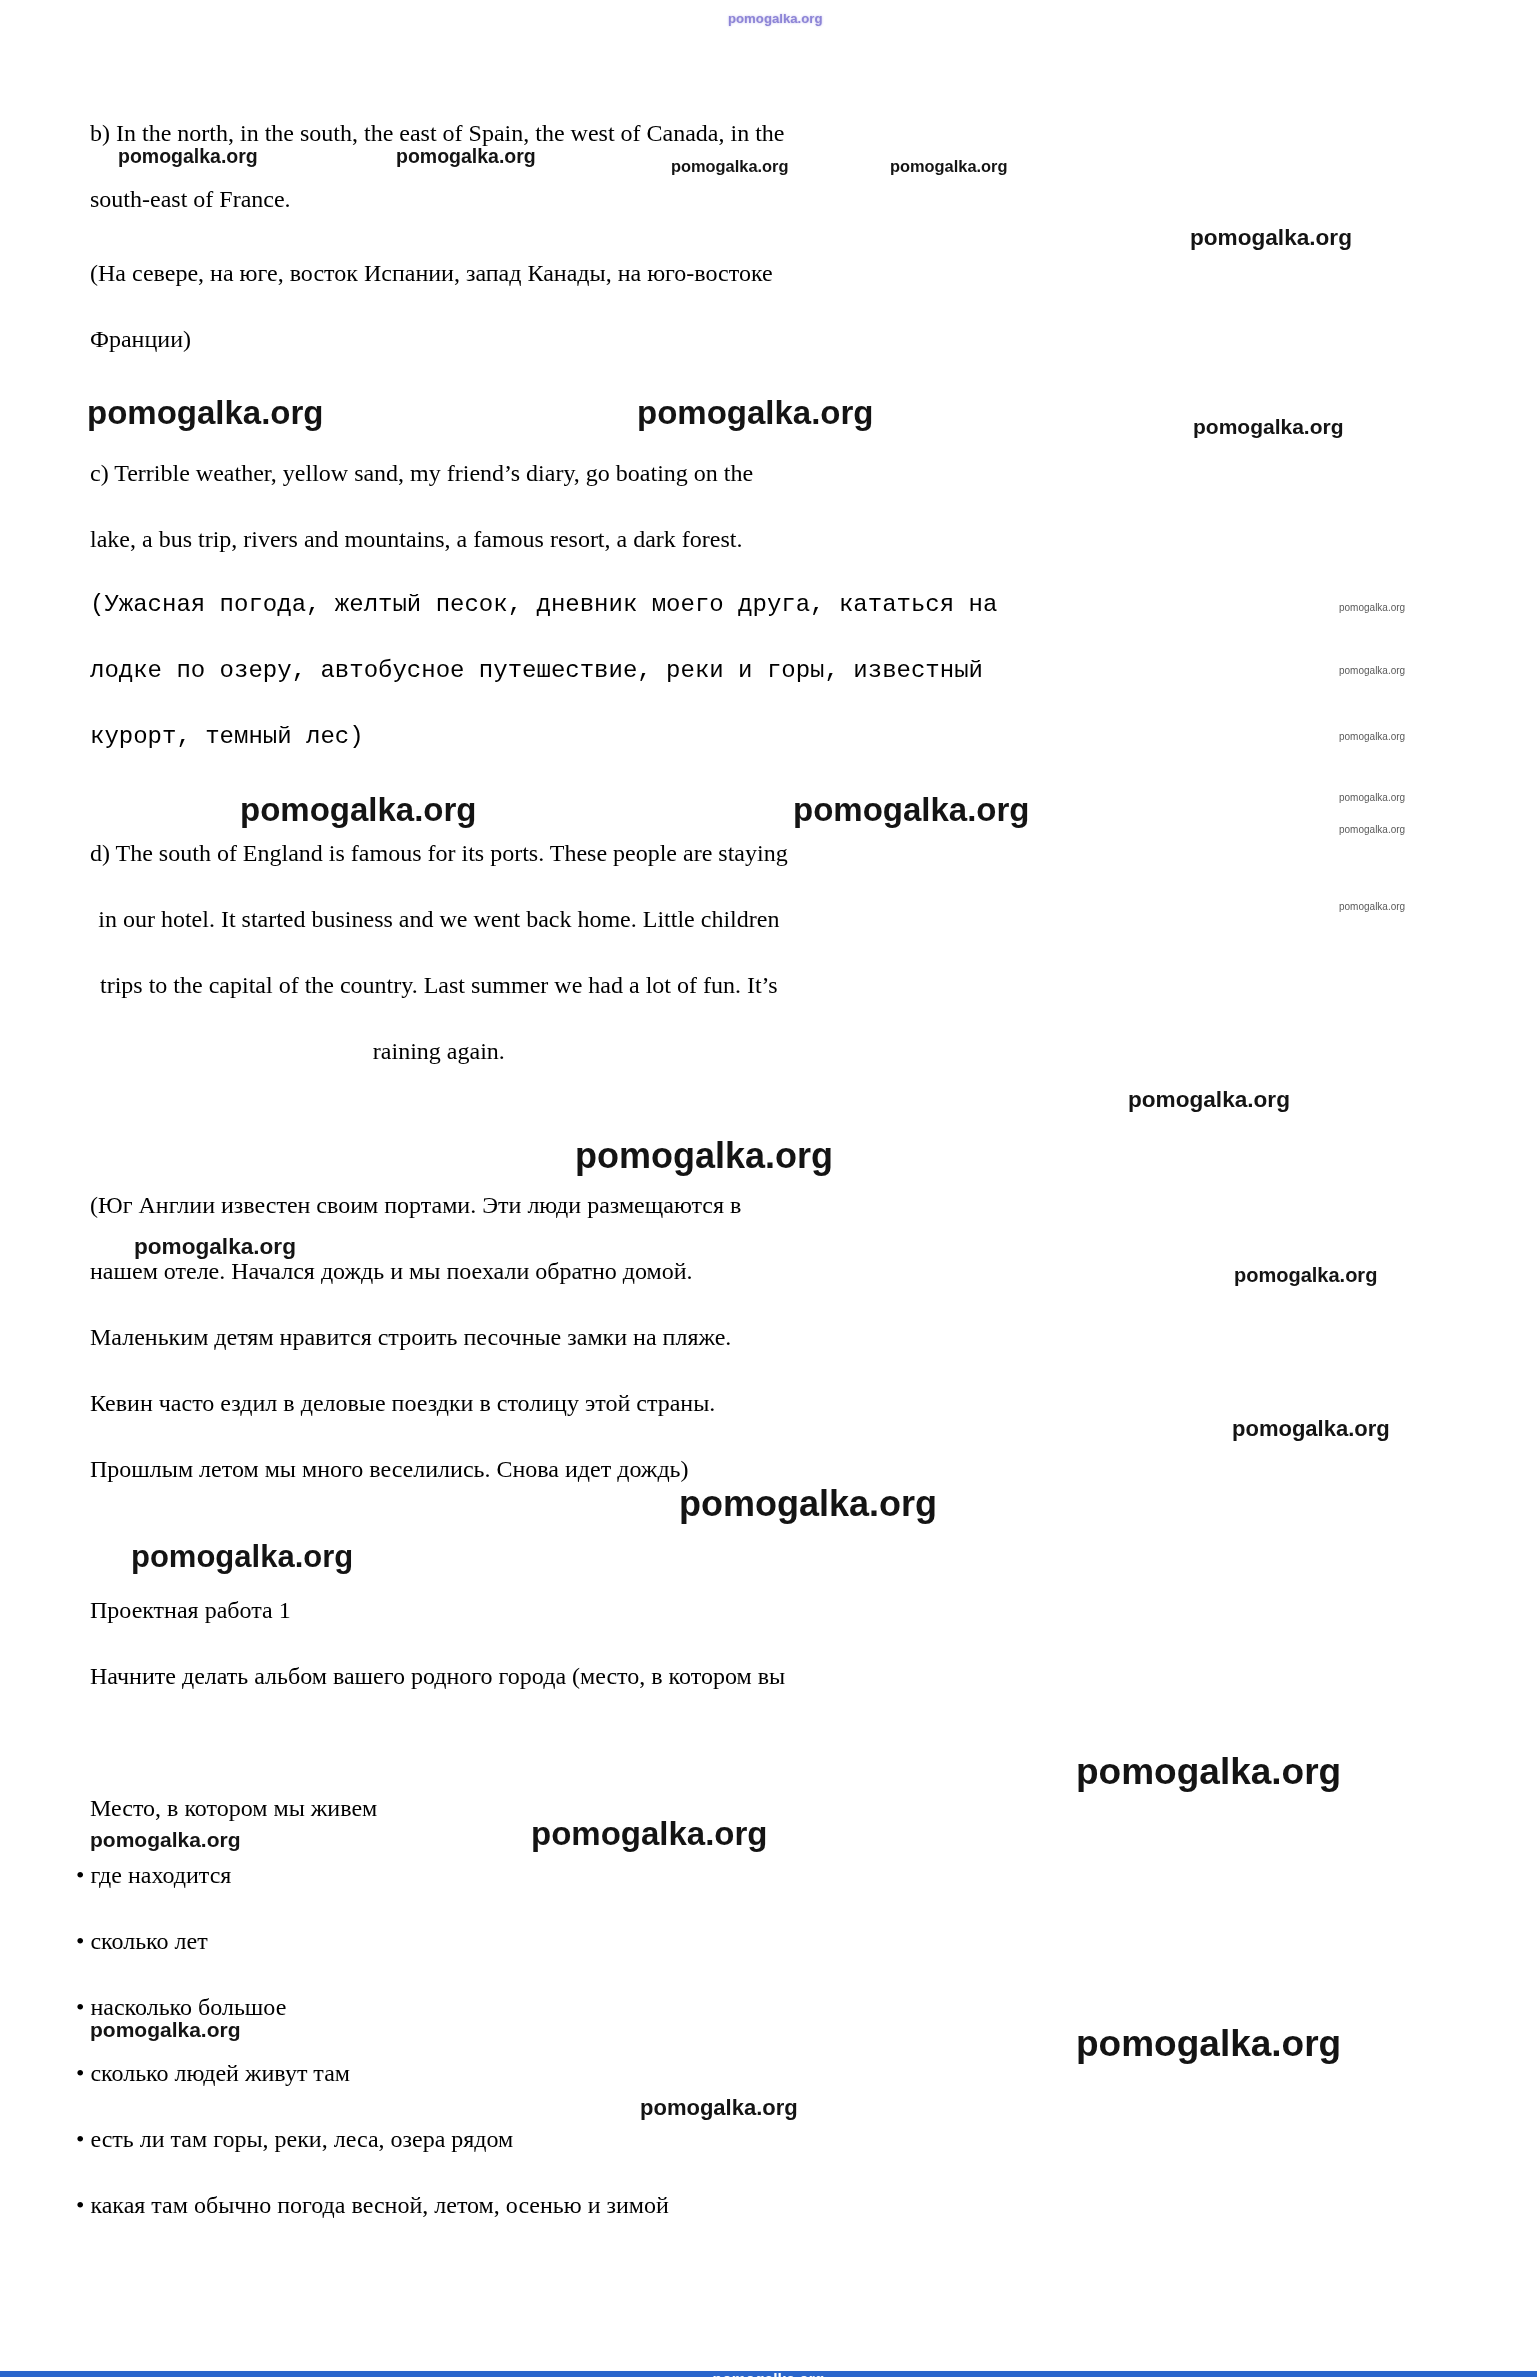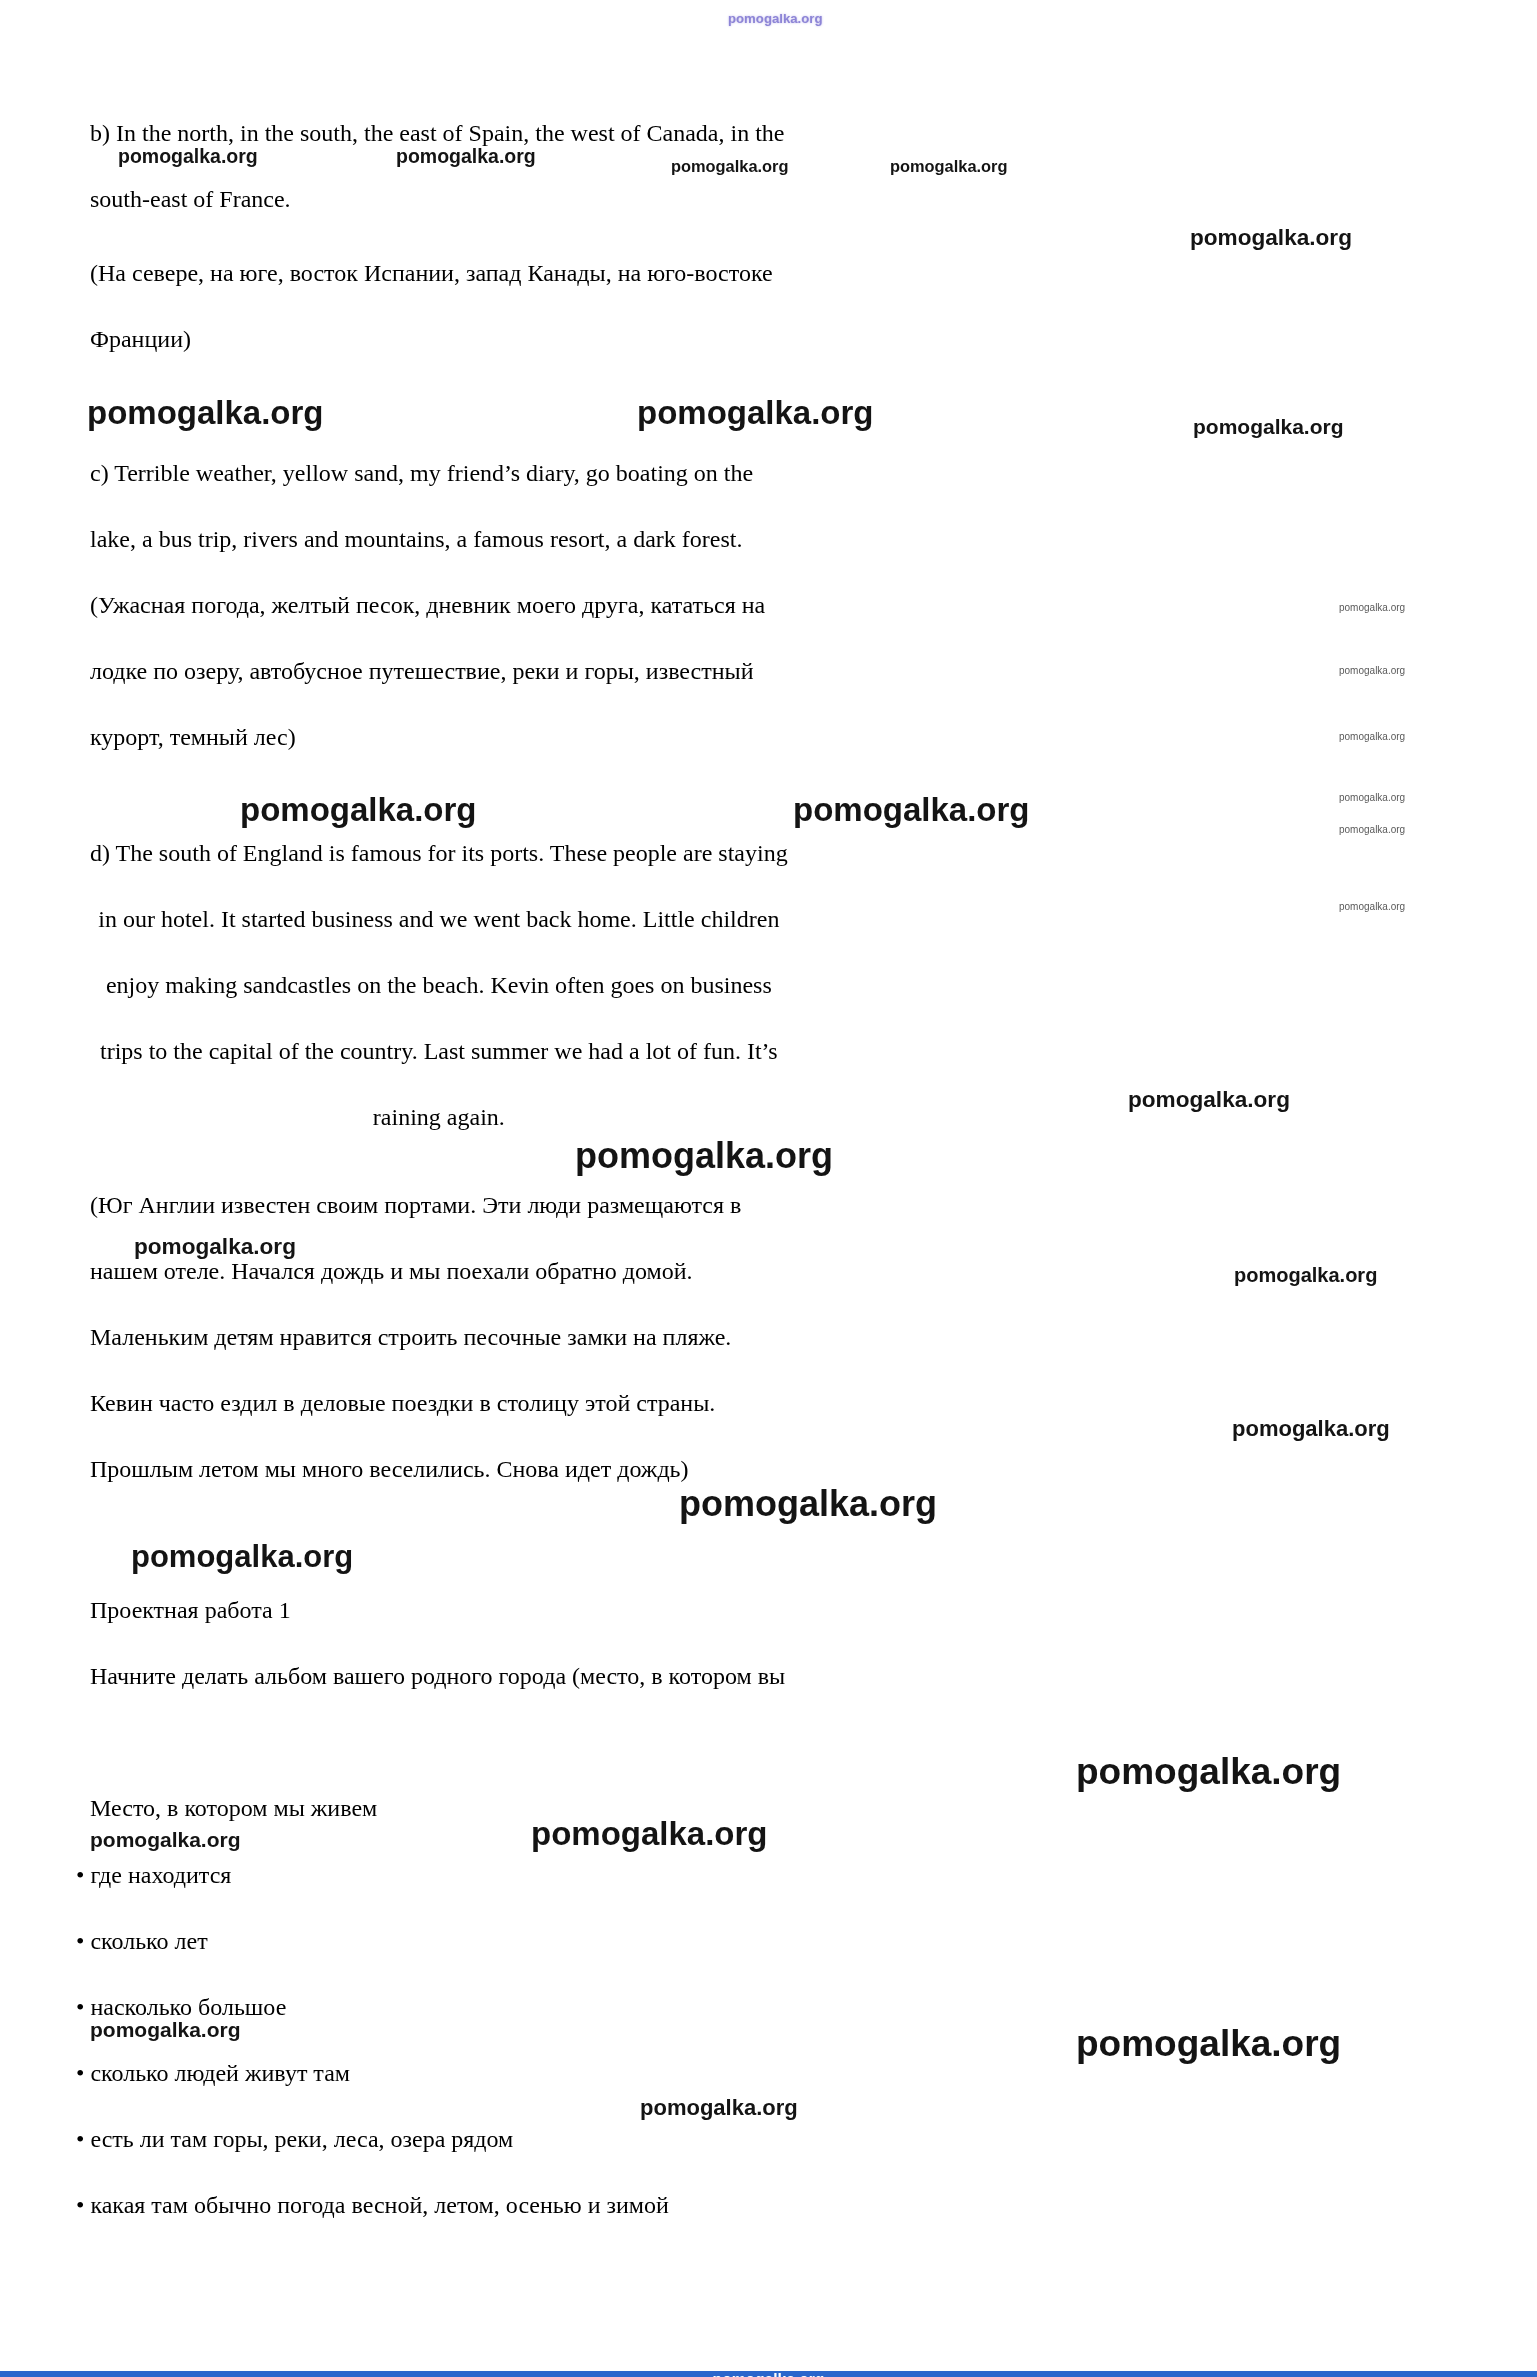--- a/index.html
+++ b/index.html
@@ -87,30 +87,29 @@
   </div>
   <div class="para" style="left:90px;top:230px;">
     <div class="line">(На севере, на юге, восток Испании, запад Канады, на юго-востоке</div>
     <div class="line">Франции)</div>
   </div>
 
   <div class="para" style="left:90px;top:430px;">
     <div class="line">c) Terrible weather, yellow sand, my friend’s diary, go boating on the</div>
     <div class="line">lake, a bus trip, rivers and mountains, a famous resort, a dark forest.</div>
   </div>
-  <div class="para" style="left:90px;top:562px;">
+  <div class="para" style="left:90px;top:562px;font-family:Liberation Mono, monospace;">
     <div class="line">(Ужасная погода, желтый песок, дневник моего друга, кататься на</div>
     <div class="line">лодке по озеру, автобусное путешествие, реки и горы, известный</div>
     <div class="line">курорт, темный лес)</div>
   </div>
 
   <div class="para" style="left:90px;top:810px;text-align:center;">
     <div class="line">d) The south of England is famous for its ports. These people are staying</div>
     <div class="line">in our hotel. It started business and we went back home. Little children</div>
-    <div class="line">enjoy making sandcastles on the beach. Kevin often goes on business</div>
     <div class="line">trips to the capital of the country. Last summer we had a lot of fun. It’s</div>
     <div class="line">raining again.</div>
   </div>
   <div class="para" style="left:90px;top:1162px;">
     <div class="line">(Юг Англии известен своим портами. Эти люди размещаются в</div>
     <div class="line">нашем отеле. Начался дождь и мы поехали обратно домой.</div>
     <div class="line">Маленьким детям нравится строить песочные замки на пляже.</div>
     <div class="line">Кевин часто ездил в деловые поездки в столицу этой страны.</div>
     <div class="line">Прошлым летом мы много веселились. Снова идет дождь)</div>
   </div>

